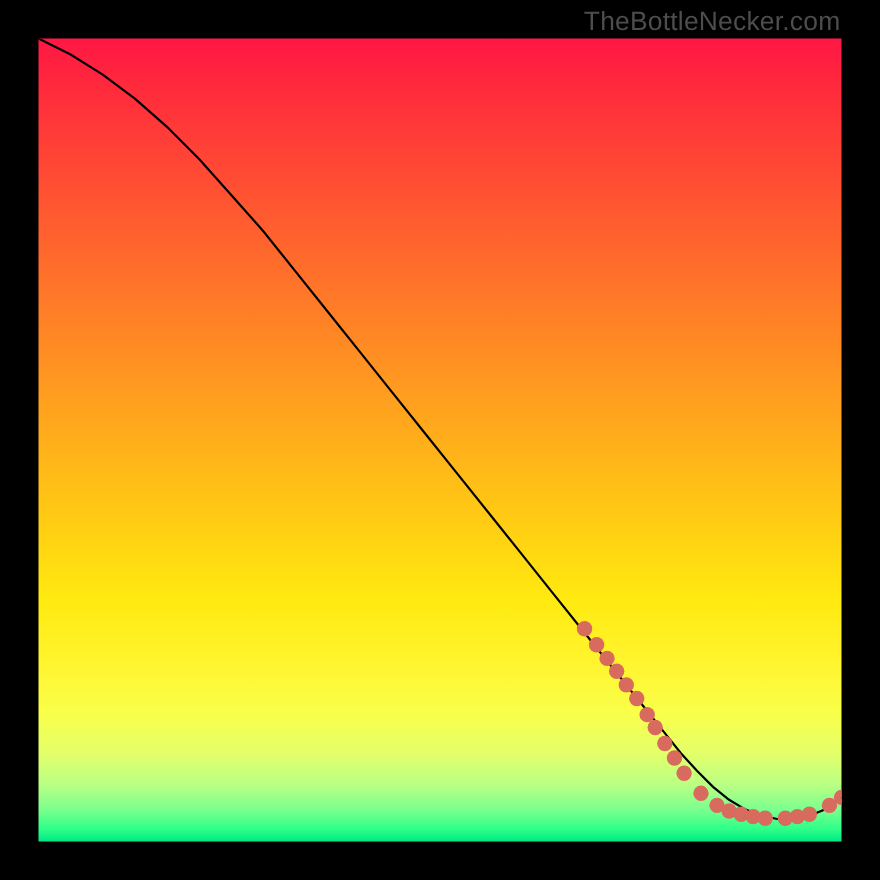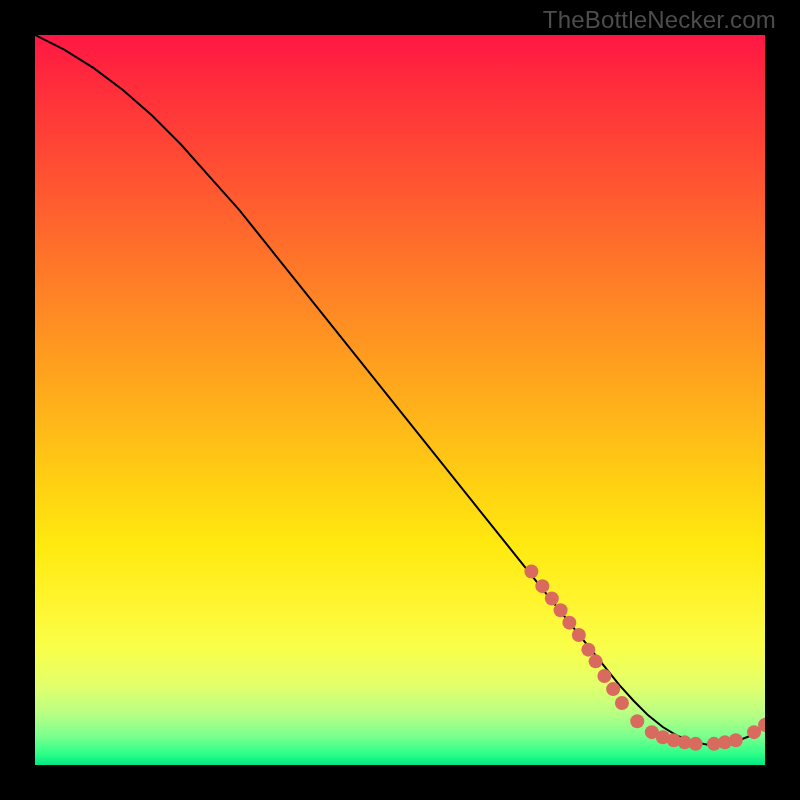--- a/index.html
+++ b/index.html
@@ -40,21 +40,21 @@
       #e4ff6a 89%,
       #b8ff84 93%,
       #7cff8e 96%,
       #2cff88 98.5%,
       #00e884 100%
     );
   }
   .watermark {
     position: absolute;
     top: 6px;
-    right: 24px;
+    right: 36px;
     color: #4d4d4d;
     font-size: 24px;
     font-weight: 500;
     letter-spacing: 0.2px;
   }
   svg.curve {
     position: absolute;
     left: 0;
     top: 0;
     width: 730px;

